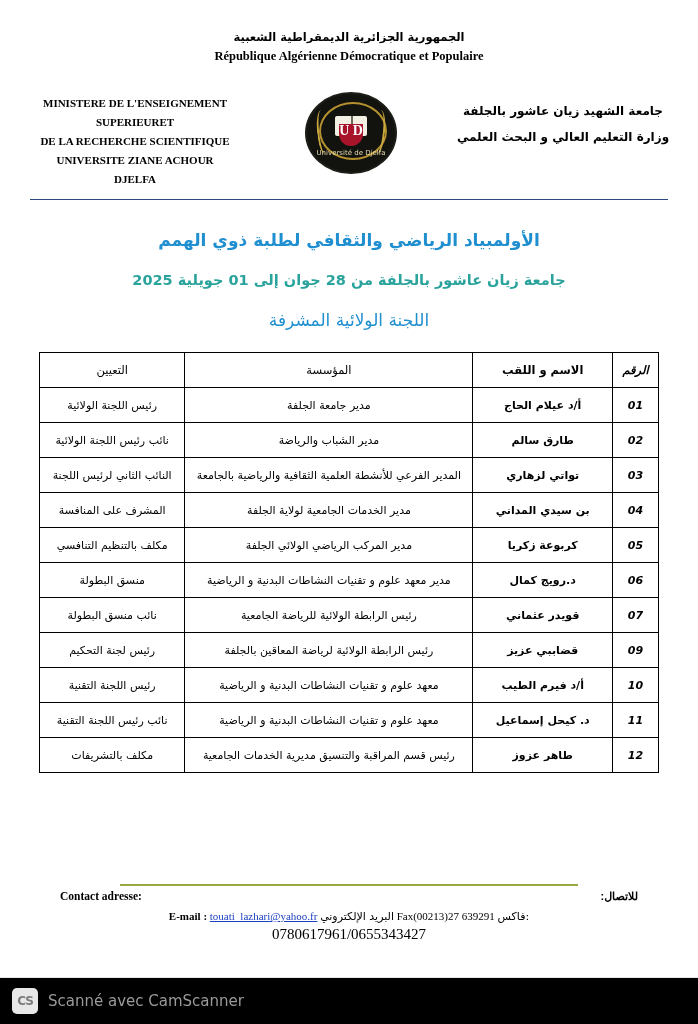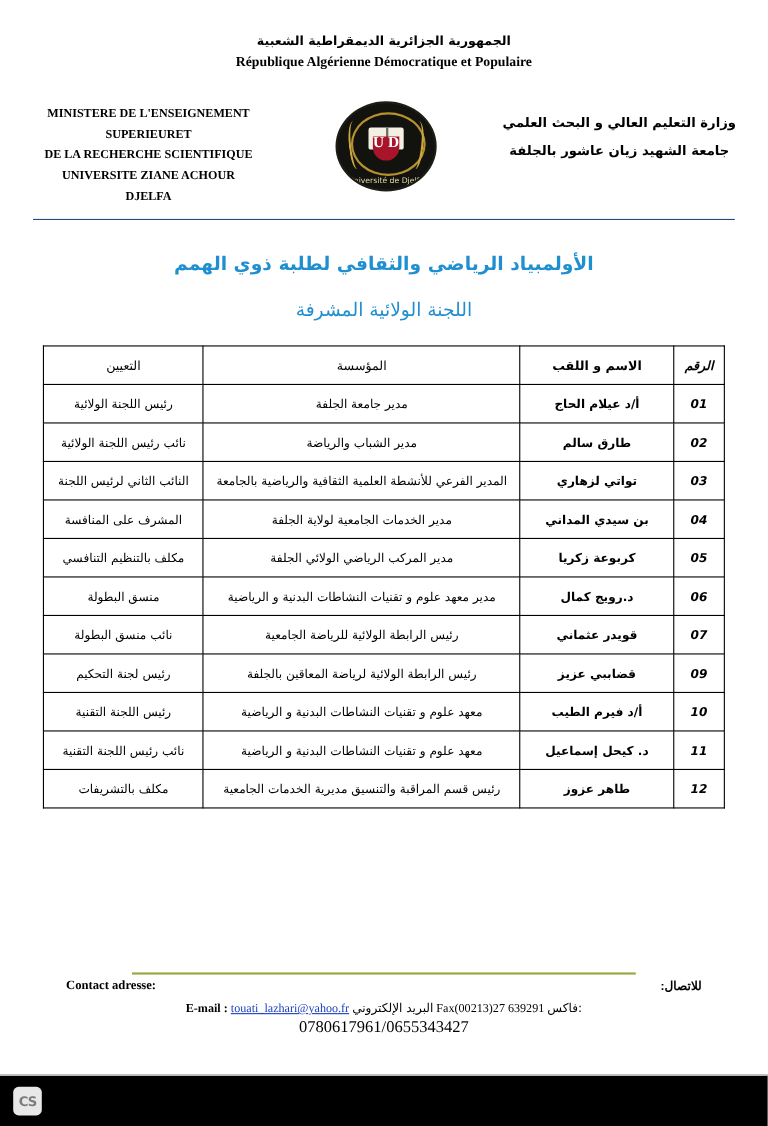--- a/index.html
+++ b/index.html
@@ -130,21 +130,21 @@
     position: absolute;
     top: 16px;
     width: 10px; height: 44px;
     border-left: 2px solid #c9a83f;
     border-radius: 60% 0 0 40%;
   }
   .logo .wheat-l { left: 10px; transform: rotate(-8deg); }
   .logo .wheat-r { right: 10px; transform: rotate(8deg) scaleX(-1); }
   .logo .caption {
     position: absolute;
-    left: 0; right: 0; bottom: 4px;
+    left: 0; right: 0; bottom: 15px;
     text-align: center;
     color: #e6dcae;
     font-size: 7px;
     font-family: "DejaVu Sans", sans-serif;
     direction: ltr;
   }
 
   .hr-top {
     margin: 10px 30px 0 30px;
     border: none;
@@ -308,29 +308,30 @@
           <div class="book"></div>
           <div class="shield">U D</div>
           <div class="wheat-l"></div>
           <div class="wheat-r"></div>
           <div class="caption">Université de Djelfa</div>
         </div>
       </div>
     </div>
 
     <div class="hdr-right">
+      <div>جامعة الشهيد زيان عاشور بالجلفة</div>
       <div>وزارة التعليم العالي و البحث العلمي</div>
-      <div>جامعة الشهيد زيان عاشور بالجلفة</div>
     </div>
   </div>
 
   <hr class="hr-top">
 
   <div class="titles">
     <div class="title-main">الأولمبياد الرياضي والثقافي لطلبة ذوي الهمم</div>
+    <div class="title-sub">جامعة زيان عاشور بالجلفة  من 28 جوان إلى 01 جويلية 2025</div>
     <div class="title-third">اللجنة الولائية المشرفة</div>
   </div>
 
   <table class="committee">
     <thead>
       <tr>
         <th class="col-num">الرقم</th>
         <th class="col-name">الاسم و اللقب</th>
         <th class="col-org">المؤسسة</th>
         <th class="col-role">التعيين</th>
@@ -417,15 +418,16 @@
       <span class="email-val">touati_lazhari@yahoo.fr</span>
       <span class="ar">البريد الإلكتروني</span>
       <span>Fax(00213)27 639291</span>
       <span class="ar">فاكس:</span>
     </div>
     <div class="footer-row3">0780617961/0655343427</div>
   </div>
 
   <div class="cs-bar">
     <div class="cs-logo">CS</div>
+    <div class="cs-text">Scanné avec CamScanner</div>
   </div>
 
 </div>
 
 </body></html>

